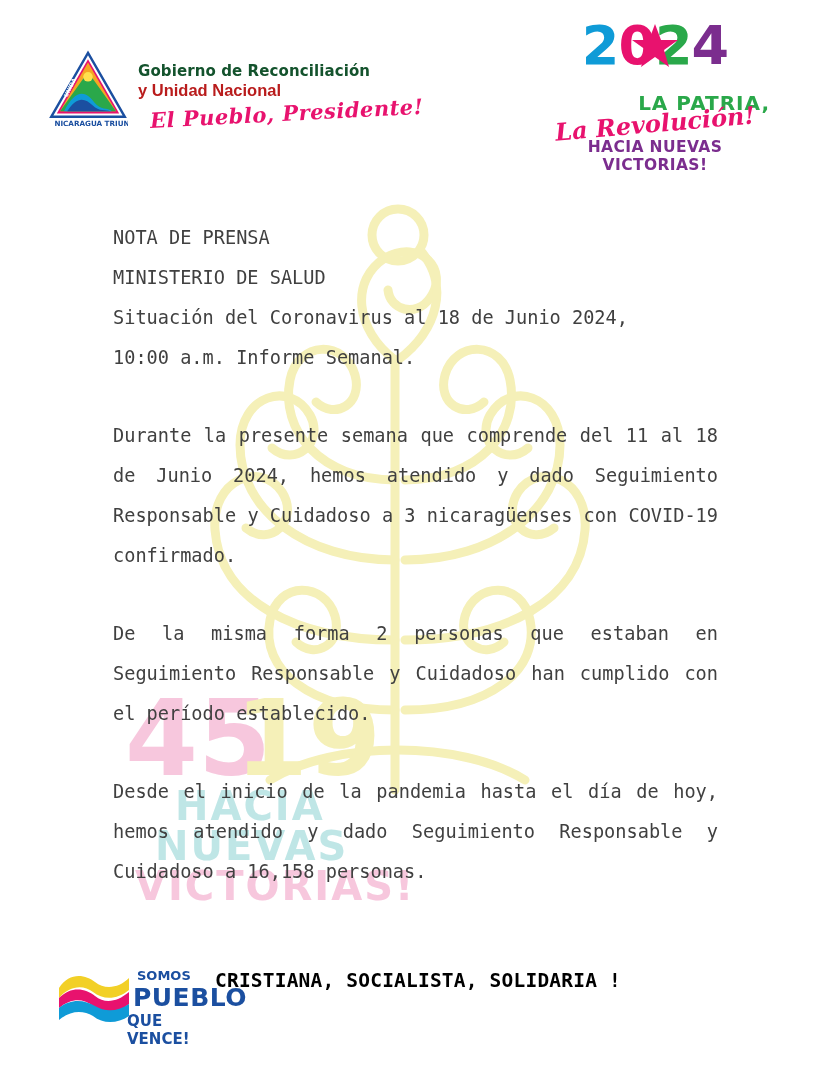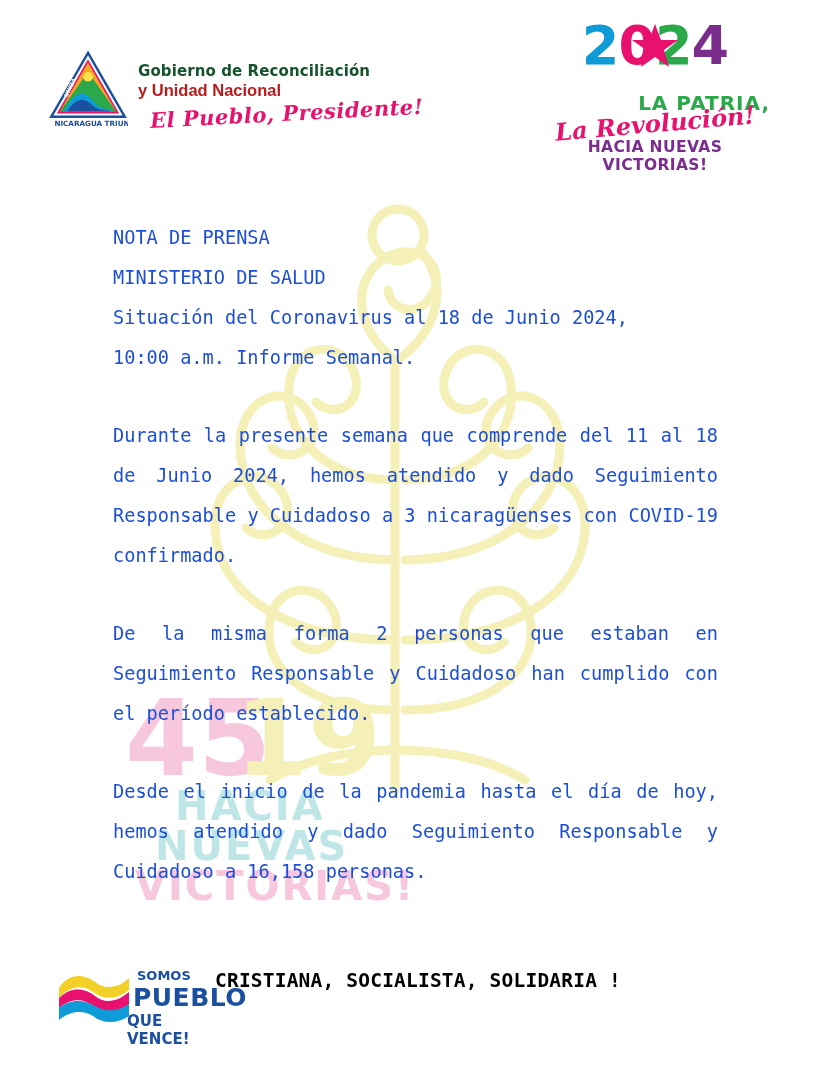--- a/index.html
+++ b/index.html
@@ -127,21 +127,21 @@
 
   
   .doc-body {
     position: absolute;
     left: 113px; top: 218px;
     width: 605px;
     z-index: 2;
     font-family: "DejaVu Sans Mono", monospace;
     font-size: 18.6px;
     line-height: 40px;
-    color: #1d4ed8;
+    color: #404040;
   }
   .para { margin: 0 0 38px 0; }
   .para:last-child { margin-bottom: 0; }
   .para.head { margin-bottom: 38px; }
   .just { text-align: justify; text-align-last: left; }
 
   
   .footer {
     position: absolute;
     left: 0; bottom: 22px;

